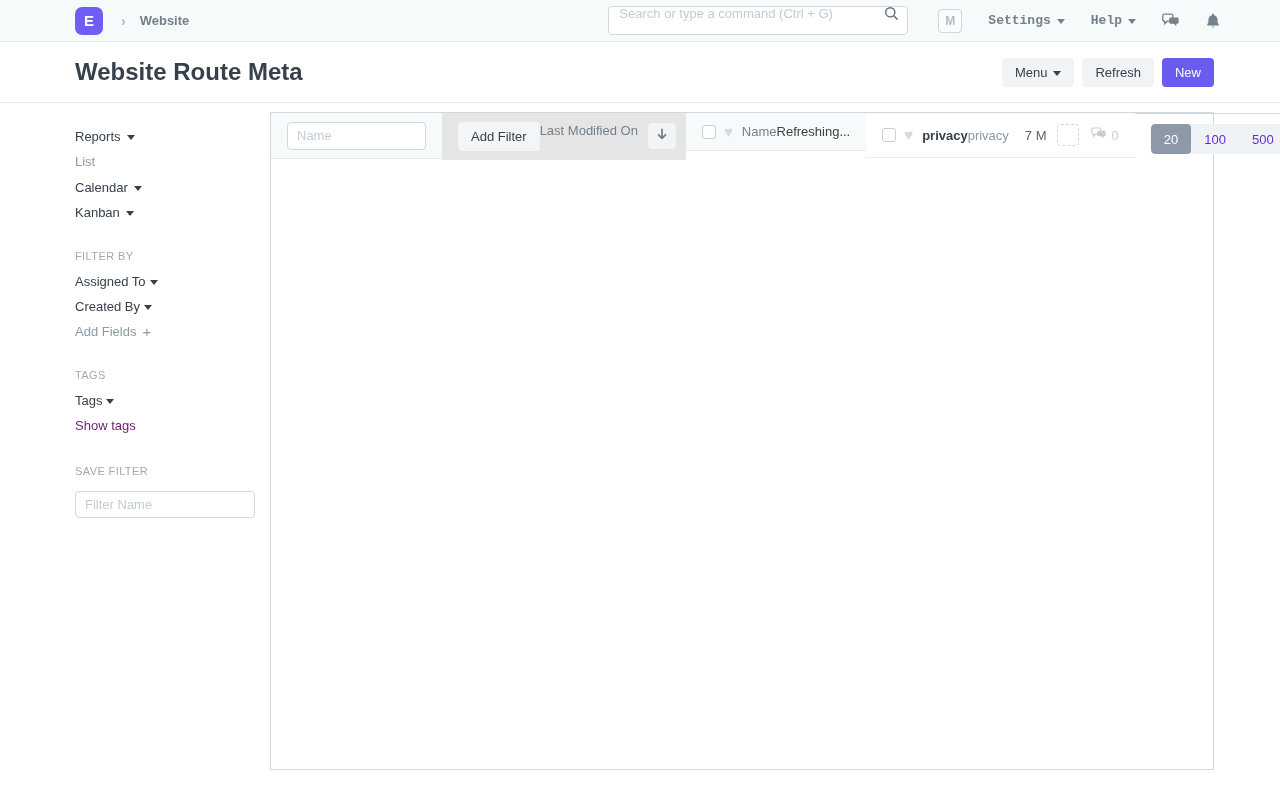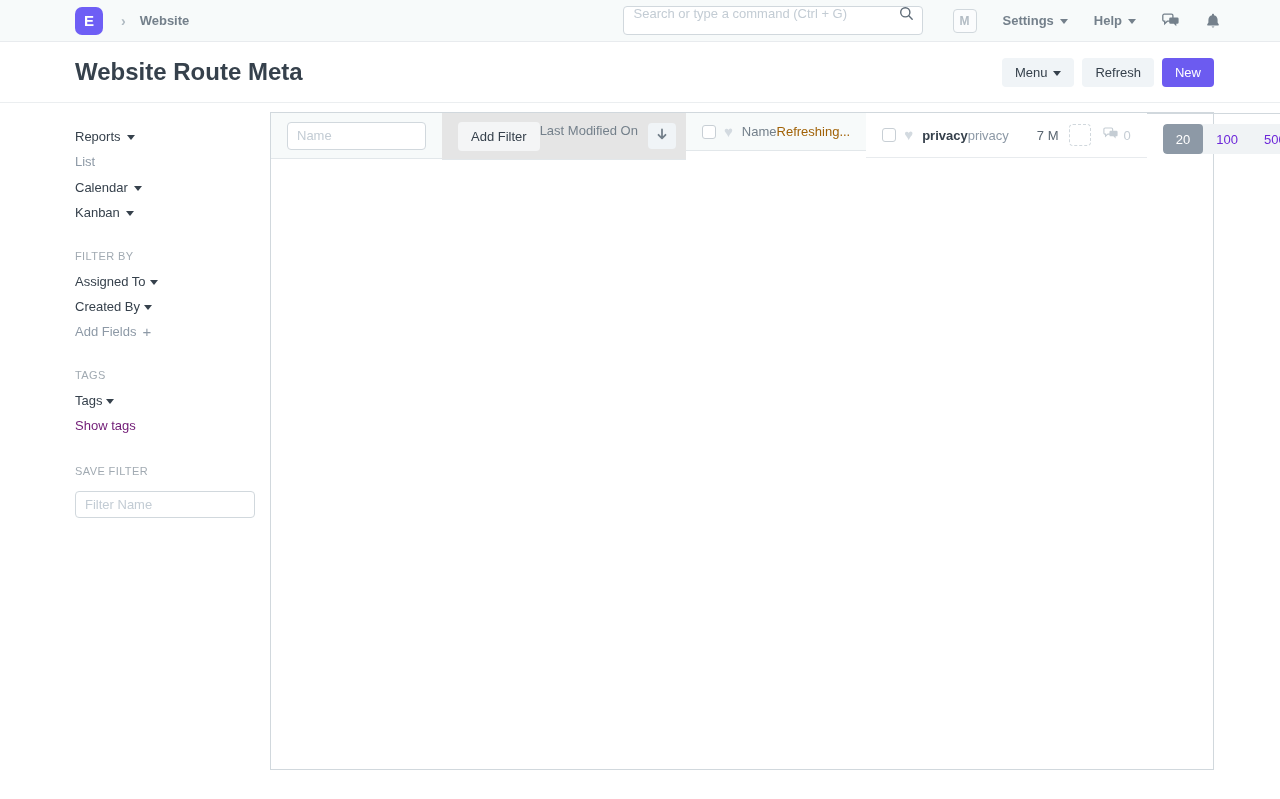--- a/index.html
+++ b/index.html
@@ -68,21 +68,21 @@
     border: 1px solid #d1d8dd;
     border-radius: 4px;
     background: #fbfcfd;
     color: #b3bcc4;
     font-size: 12px; font-weight: 600;
     display: flex; align-items: center; justify-content: center;
     cursor: pointer;
   }
   .nav-item {
     color: #74808b; font-weight: 600; font-size: 13px;
-    cursor: pointer; display: flex; align-items: center;
+    cursor: pointer; display: flex; align-items: center; font-family: Liberation Mono, monospace;
   }
   .caret {
     display: inline-block; width: 0; height: 0;
     border-left: 4px solid transparent;
     border-right: 4px solid transparent;
     border-top: 5px solid currentColor;
     margin-left: 6px;
     position: relative; top: 1px;
   }
   .nav-icon { cursor: pointer; display: flex; align-items: center; }
@@ -221,24 +221,24 @@
   .heart {
     color: #d3dae0;
     font-size: 15px;
     margin-left: 8px;
     cursor: pointer;
     line-height: 14px;
   }
   .col-name-header { margin-left: 9px; font-size: 13px; cursor: pointer; }
   .row-title { margin-left: 9px; font-size: 13px; font-weight: 600; color: #36414c; cursor: pointer; }
   .header-spacer, .row-spacer { flex: 1; }
-  .refresh-status { color: #a16207; font-size: 13px; }
+  .refresh-status { color: #404040; font-size: 13px; }
   .row-meta { display: flex; align-items: center; }
   .row-route { color: #8d99a6; font-size: 13px; cursor: pointer; }
-  .row-modified { color: #596570; font-size: 13px; margin-left: 28px; text-align: center; }
+  .row-modified { color: #596570; font-size: 13px; margin-left: 16px; text-align: center; }
   .row-avatar-empty {
     width: 22px; height: 22px;
     border: 1px dashed #d1d8dd;
     border-radius: 4px;
     margin-left: 10px;
     flex: none;
   }
   .row-comments {
     display: flex; align-items: center; gap: 5px;
     margin-left: 12px;

